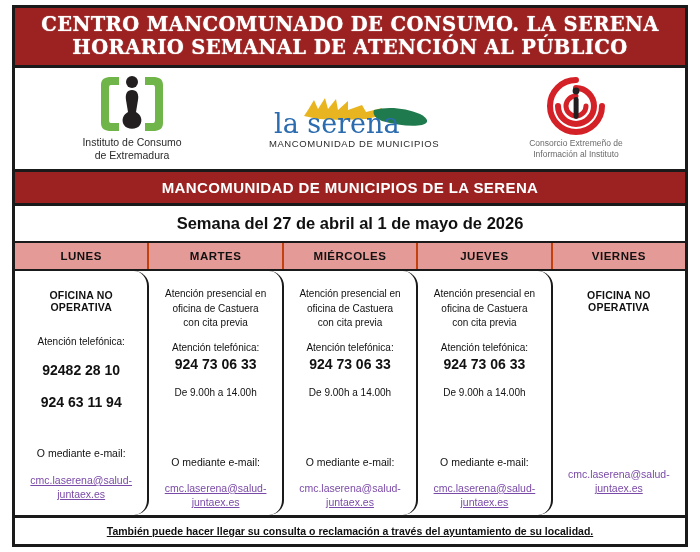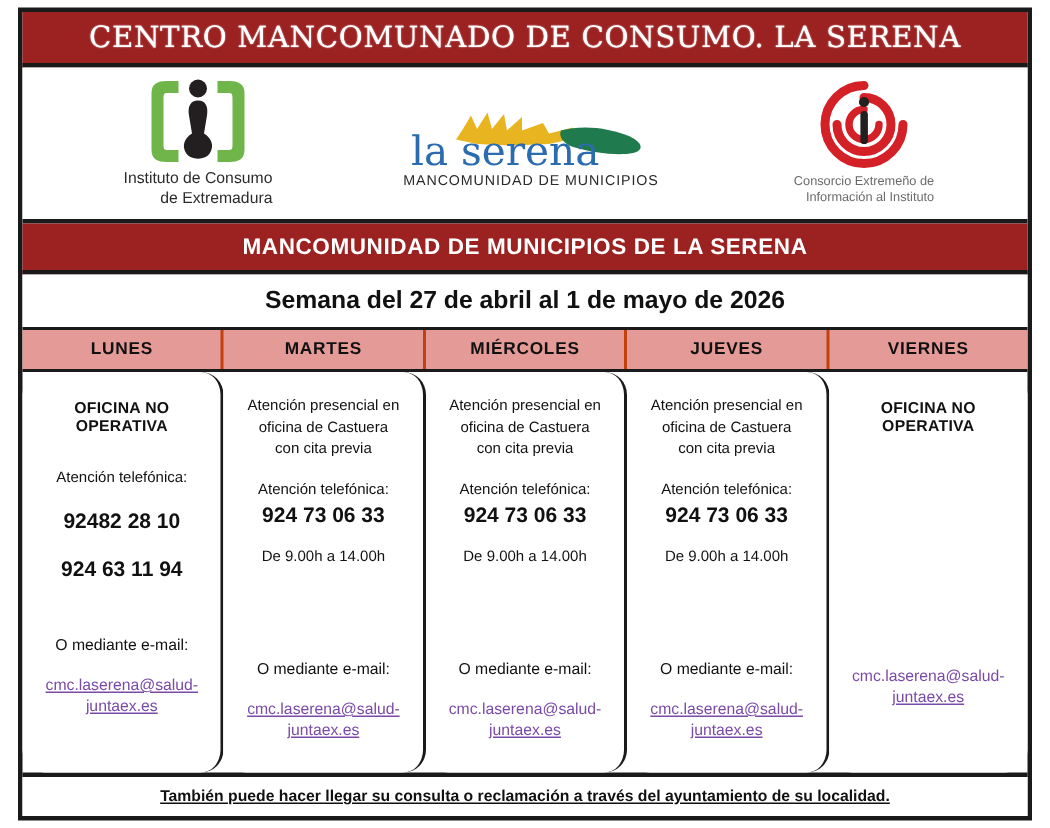--- a/index.html
+++ b/index.html
@@ -36,21 +36,21 @@
   
   .title-banner {
     background: #9C2222;
     color: #ffffff;
     text-align: center;
     padding: 5px 4px 6px 4px;
     border-bottom: 3px solid #1a1a1a;
   }
   .title-line {
     font-family: "DejaVu Serif", serif;
-    font-weight: normal;
+    font-weight: bold;
     font-size: 19.5px;
     letter-spacing: 0.4px;
     line-height: 1.18;
     text-shadow: 0 0 1px #ffffff;
   }
 
   
   .logos {
     height: 104px;
     display: flex;
@@ -68,21 +68,21 @@
   }
   .logo-icoex { width: 190px; }
   .logo-serena { width: 210px; margin-top: 4px; }
   .logo-cei { width: 190px; }
 
   .logo-caption {
     font-family: "Liberation Sans", sans-serif;
     font-size: 10.5px;
     line-height: 1.25;
     color: #2b2b2b;
-    text-align: right;
+    text-align: center;
     margin-top: 3px;
   }
   .logo-caption.cei {
     font-size: 8.5px;
     color: #6a6a6a;
     line-height: 1.3;
   }
   .logo-caption.serena {
     font-size: 9.5px;
     color: #2b2b2b;
@@ -229,20 +229,21 @@
   svg { display: block; }
 </style>
 </head>
 <body>
 
 <div class="poster">
   <div class="frame">
 
     <div class="title-banner">
       <div class="title-line">CENTRO MANCOMUNADO DE CONSUMO. LA SERENA</div>
+      <div class="title-line">HORARIO SEMANAL DE ATENCIÓN AL PÚBLICO</div>
     </div>
 
     <div class="logos">
 
       <div class="logo-block logo-icoex">
         <span>
           <svg width="78" height="58" viewBox="0 0 78 58">
             <path d="M8 10 C8 4, 12 2, 18 2 L26 2 L26 10 L18 10 C16 10 16 12 16 14 L16 44 C16 46 16 48 18 48 L26 48 L26 56 L18 56 C12 56 8 54 8 48 Z" fill="#6FB54A"></path>
             <path d="M70 10 C70 4, 66 2, 60 2 L52 2 L52 10 L60 10 C62 10 62 12 62 14 L62 44 C62 46 62 48 60 48 L52 48 L52 56 L60 56 C66 56 70 54 70 48 Z" fill="#6FB54A"></path>
             <circle cx="39" cy="7" r="6" fill="#231F20"></circle>

